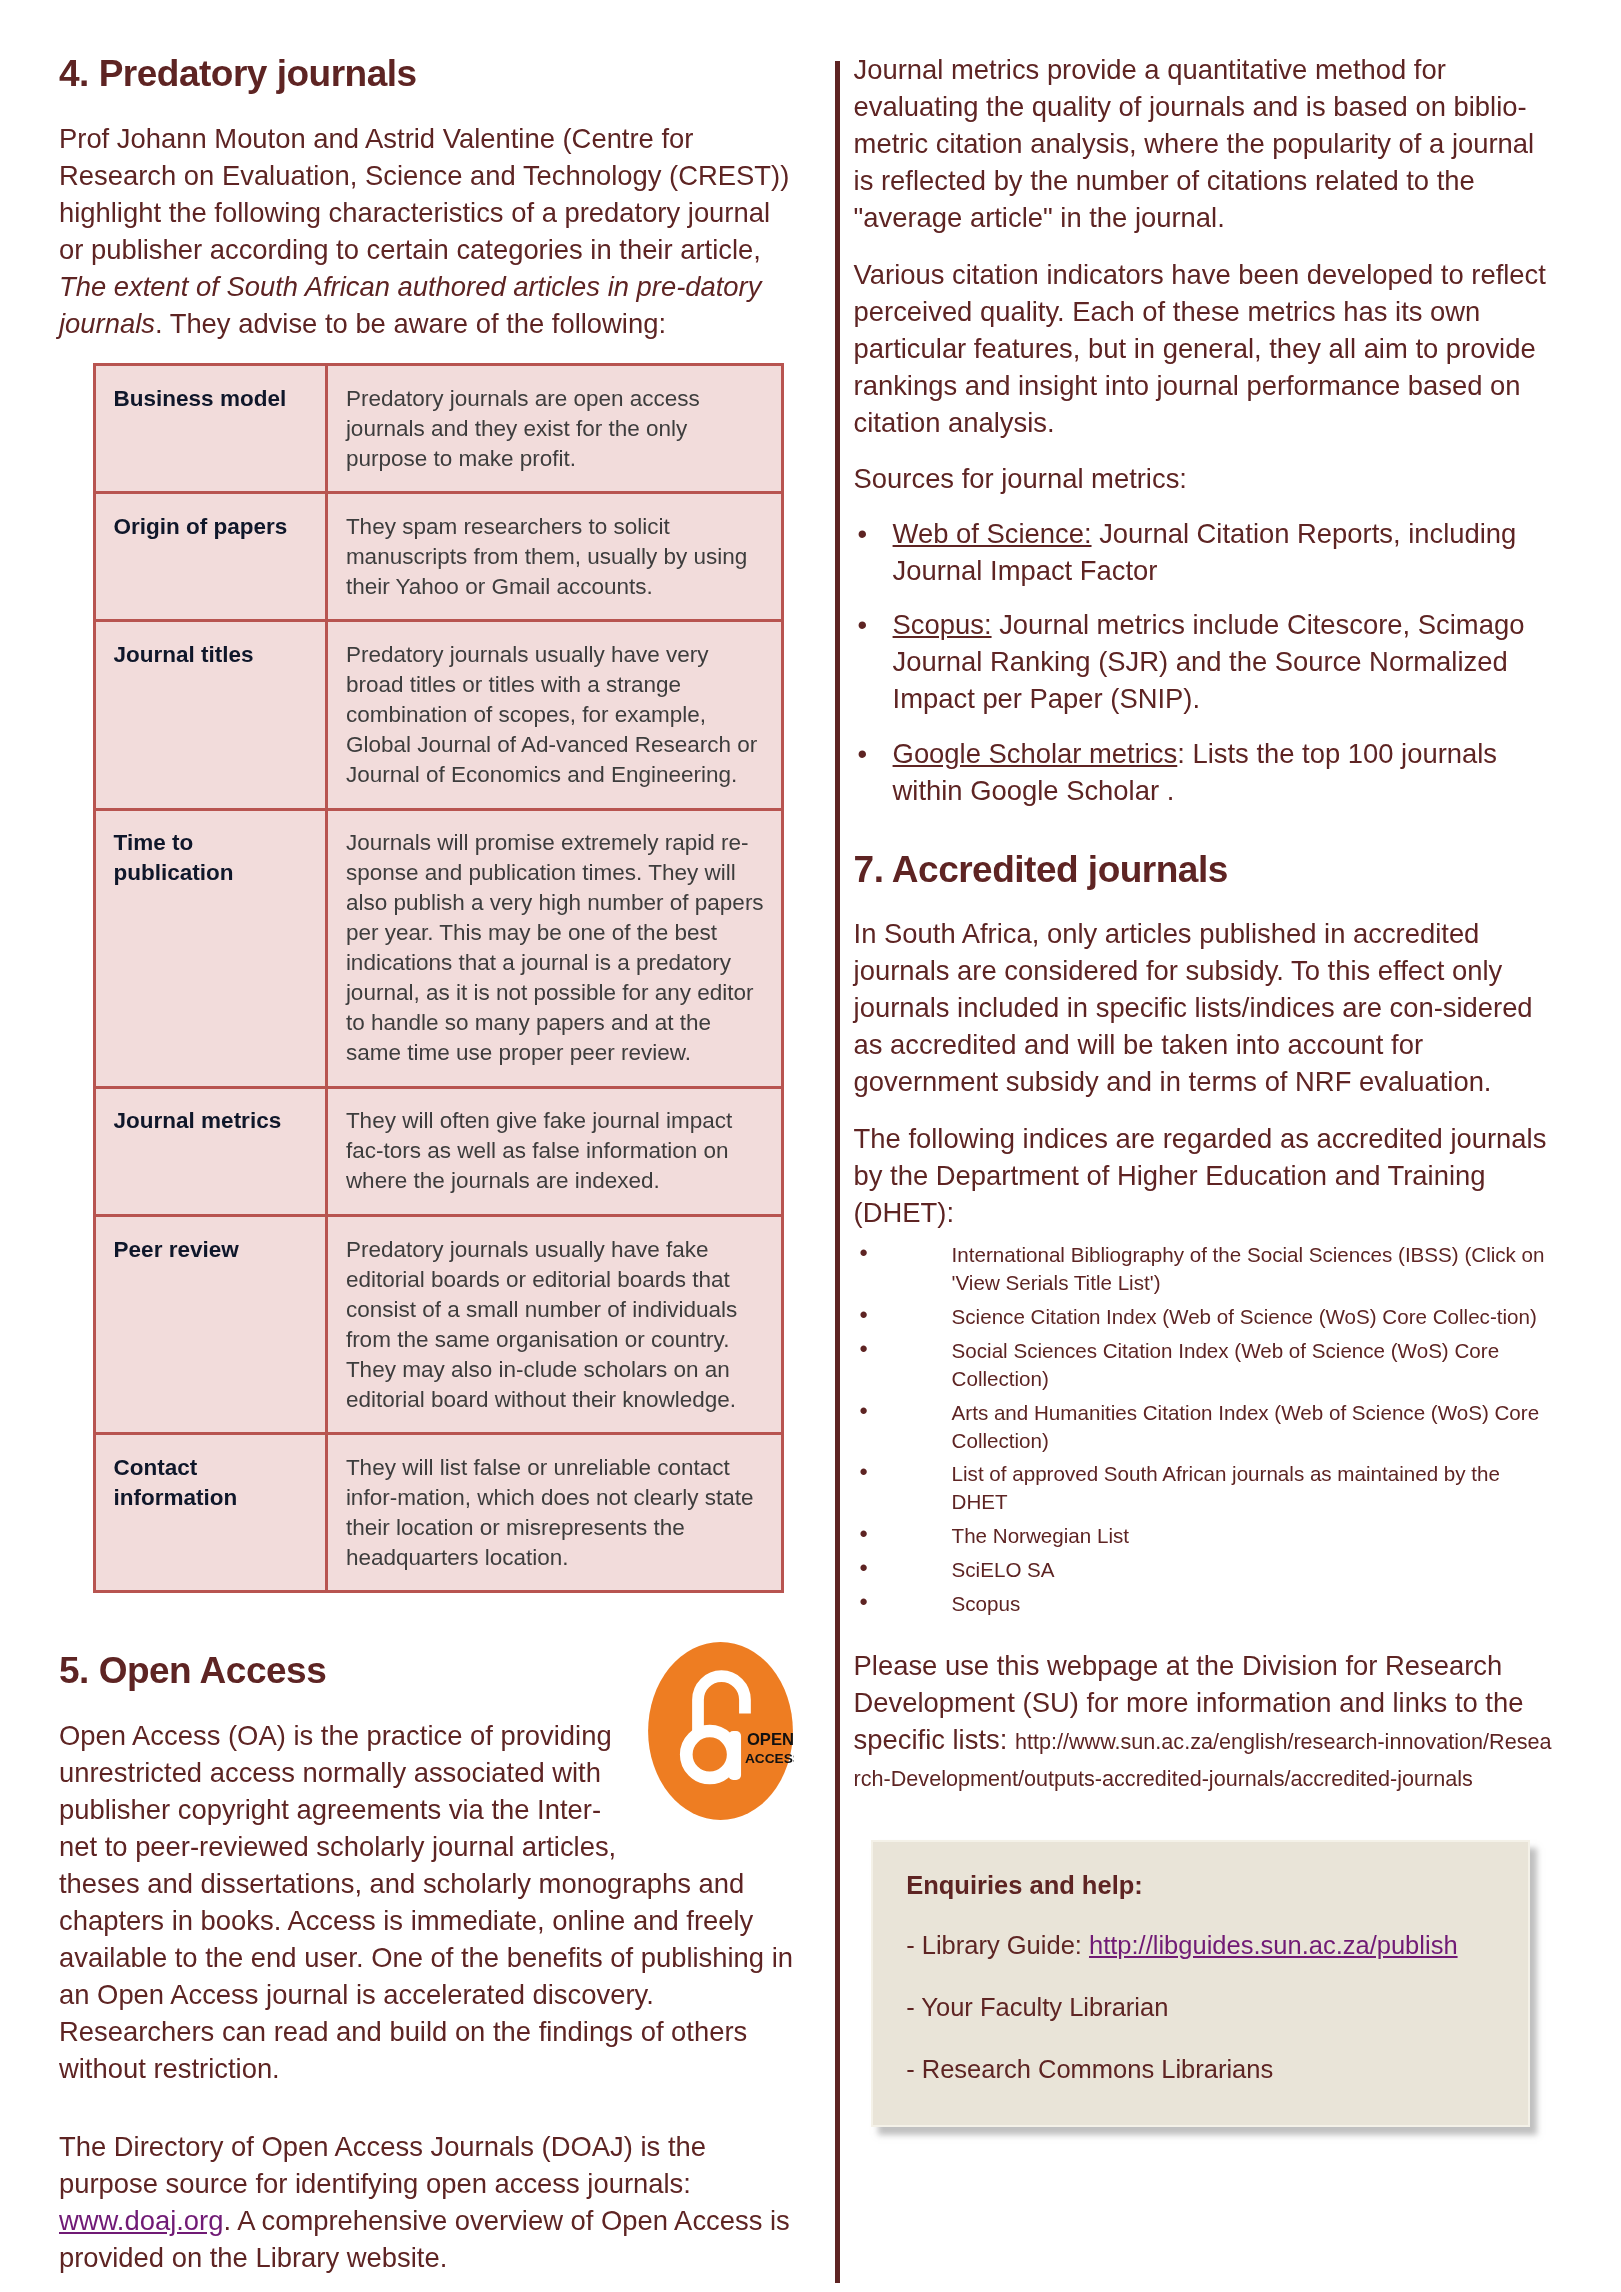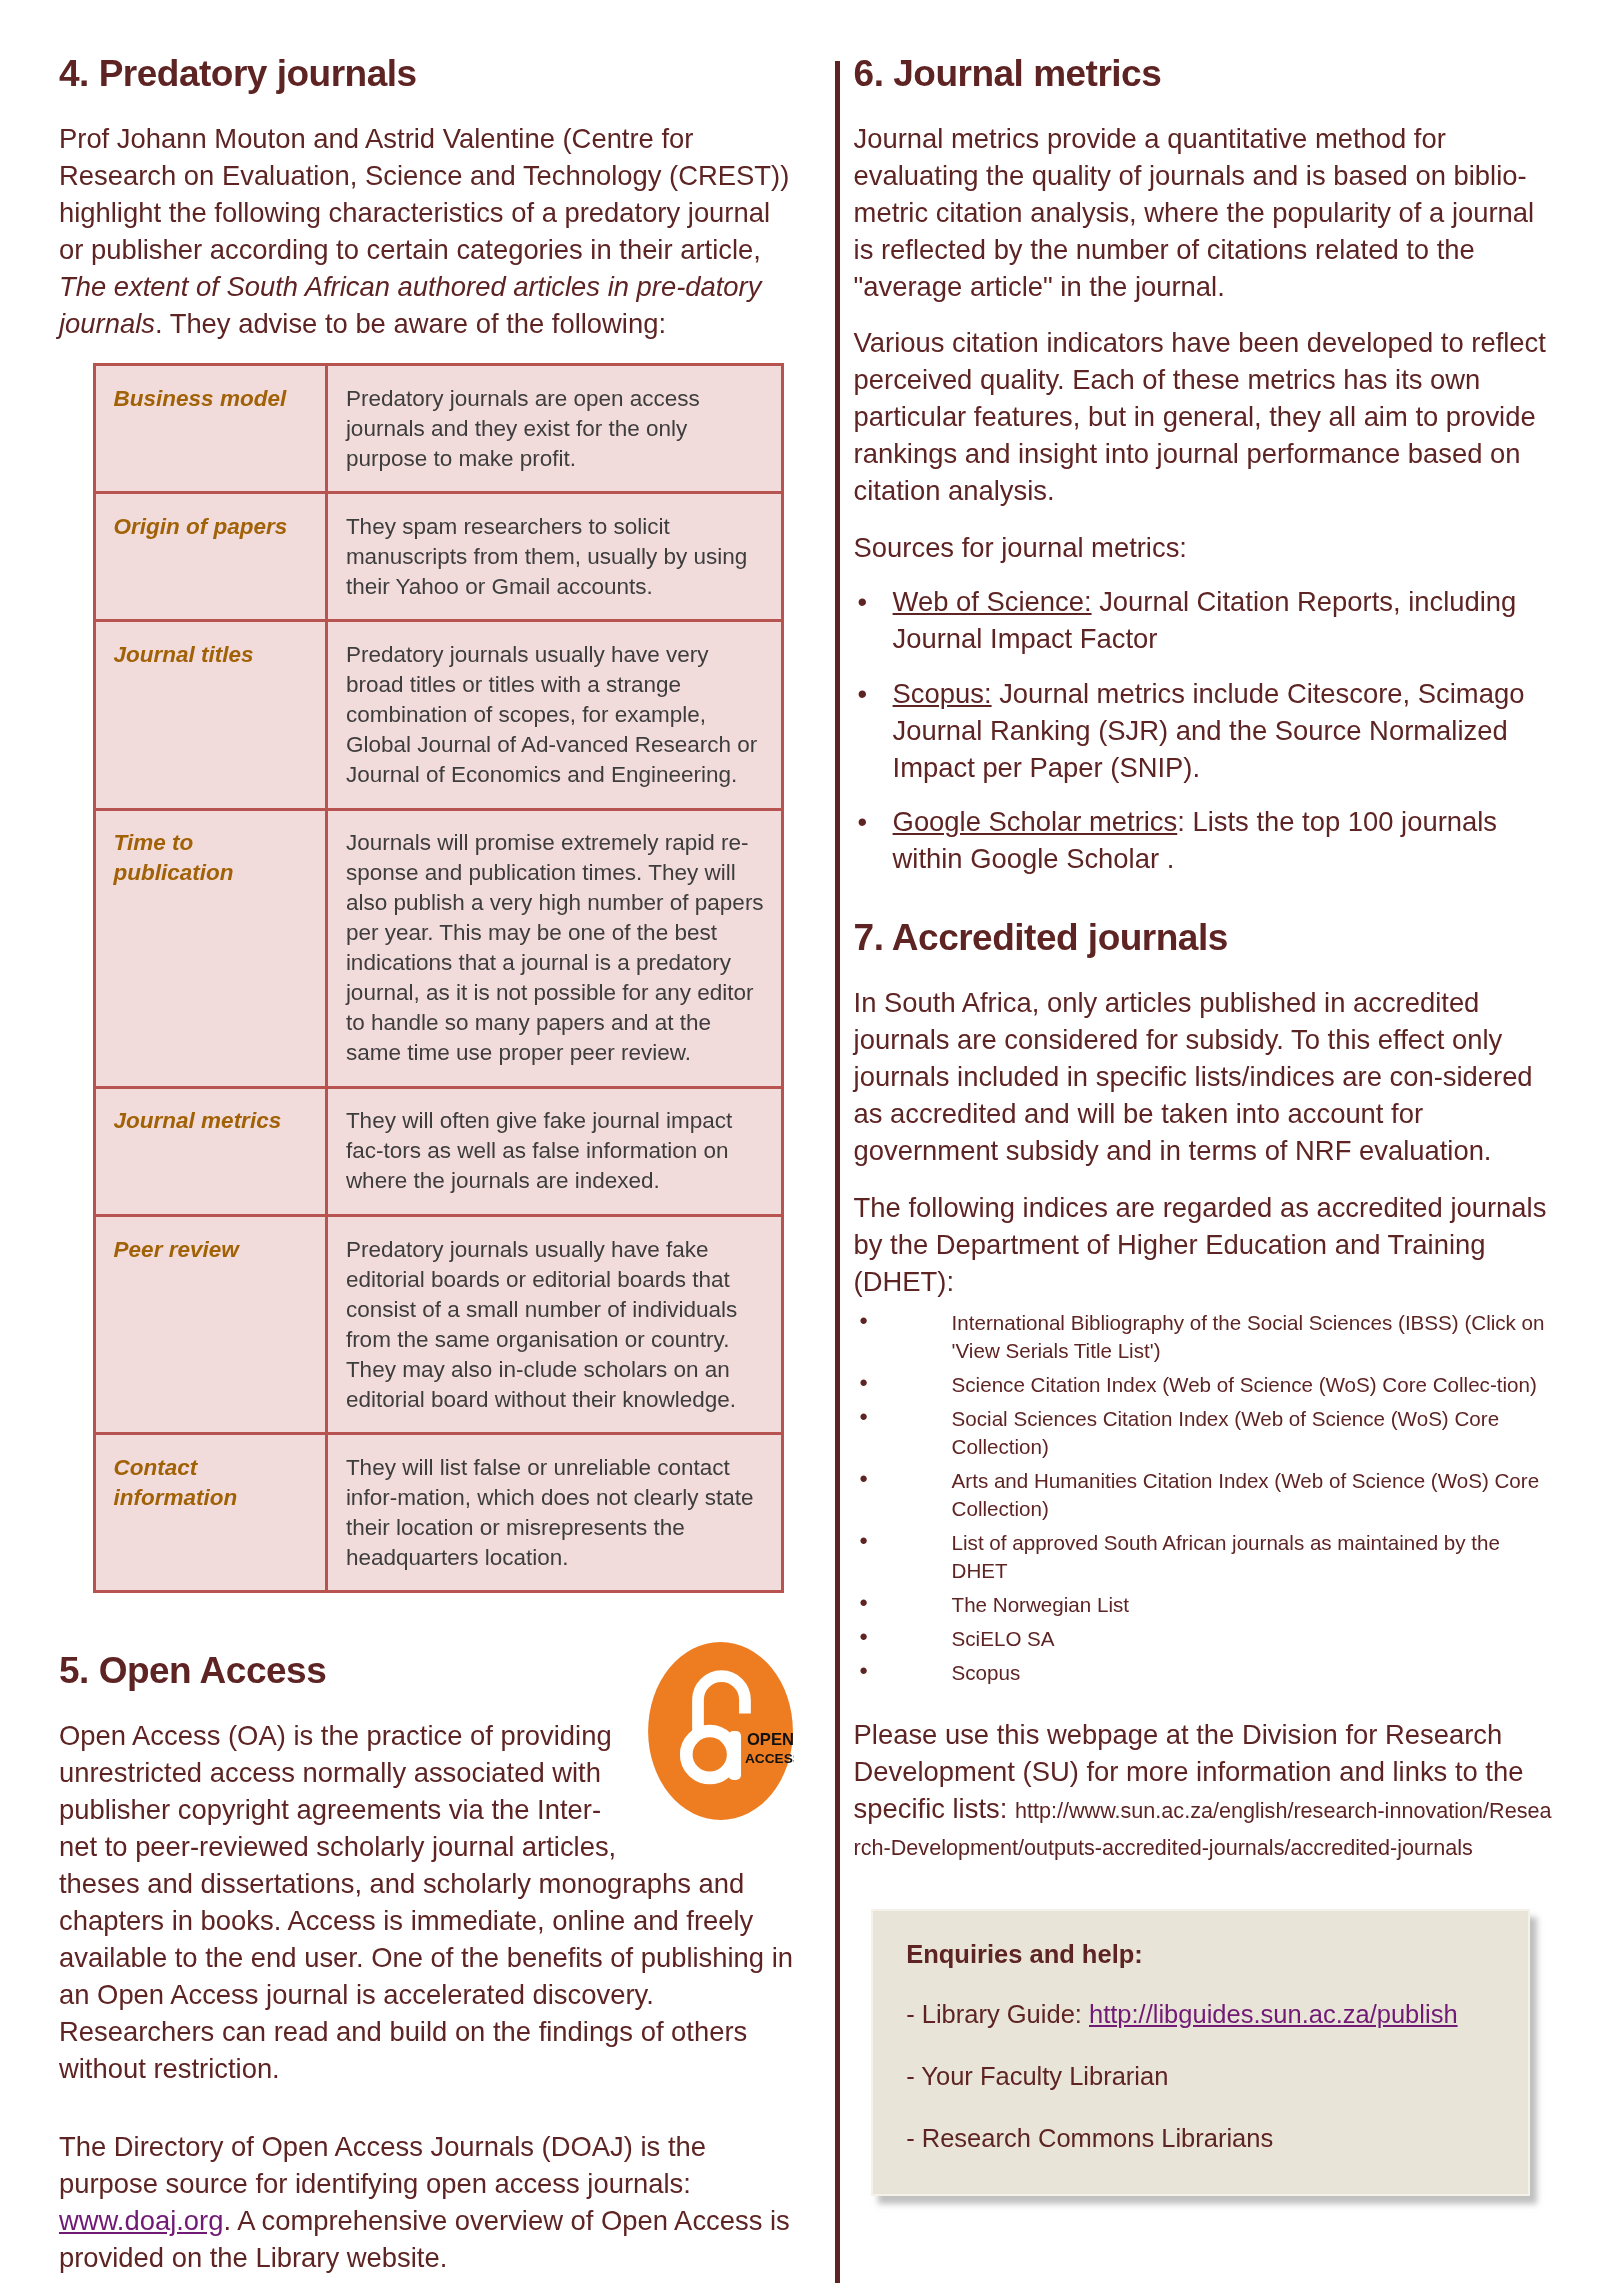--- a/index.html
+++ b/index.html
@@ -32,21 +32,21 @@
     width:691px;
     table-layout:fixed;
   }
   .ptable td{
     border:3.9px solid #b85450;
     background:#f2dcdb;
     padding:17.6px 15.7px 17.6px 17.6px;
     vertical-align:top;
     font-size:22.5px;line-height:30px;
   }
-  .ptable .cell-label{width:196px;color:#a16207;font-weight:bold;font-style:italic;}
+  .ptable .cell-label{width:196px;color:#0f172a;font-weight:bold;}
   .ptable .cell-text{color:#3d3d3d;}
 
   
   .oa-section{margin-top:55px;}
   .oa-logo{float:right;width:147px;height:181px;margin:-7.8px 0 13.7px 25.5px;}
 
   .link-orange{color:#701a75;text-decoration:underline;cursor:pointer;}
 
   
   .sources-heading{font-size:27.4px;line-height:37px;margin:0 0 17.6px 0;}
@@ -146,21 +146,20 @@
       <p class="body-p">Open Access (OA) is the practice of providing unrestricted access normally associated with publisher copyright agreements via the Inter-net to peer-reviewed scholarly journal articles, theses and dissertations, and scholarly monographs and chapters in books. Access is immediate, online and freely available to the end user. One of the benefits of publishing in an Open Access journal is accelerated discovery. Researchers can read and build on the findings of others without restriction.</p>
       <p class="body-p" style="margin-top:41px;"><span>The Directory of Open Access Journals (DOAJ) is the purpose source for identifying open access journals: </span><span class="link-orange">www.doaj.org</span><span>. A comprehensive overview of Open Access is provided on the Library website.</span></p>
     </div>
 
   </div>
 
   <div class="col-divider"></div>
 
   <div class="col col-right">
 
-    <h2 class="sec-title">6. Journal metrics</h2>
     <p class="body-p">Journal metrics provide a quantitative method for evaluating the quality of journals and is based on biblio-metric citation analysis, where the popularity of a journal is reflected by the number of citations related to the "average article" in the journal.</p>
     <p class="body-p">Various citation indicators have been developed to reflect perceived quality. Each of these metrics has its own particular features, but in general, they all aim to provide rankings and insight into journal performance based on citation analysis.</p>
     <p class="sources-heading">Sources for journal metrics:</p>
 
     <ul class="big-bullets">
       <li><span class="lead-underline">Web of Science:</span><span> Journal Citation Reports, including Journal Impact Factor</span></li>
       <li><span class="lead-underline">Scopus:</span><span> Journal metrics include Citescore, Scimago Journal Ranking (SJR) and the Source Normalized Impact per Paper (SNIP).</span></li>
       <li><span class="lead-underline">Google Scholar metrics</span><span>: Lists the top 100 journals within Google Scholar .</span></li>
     </ul>
 

